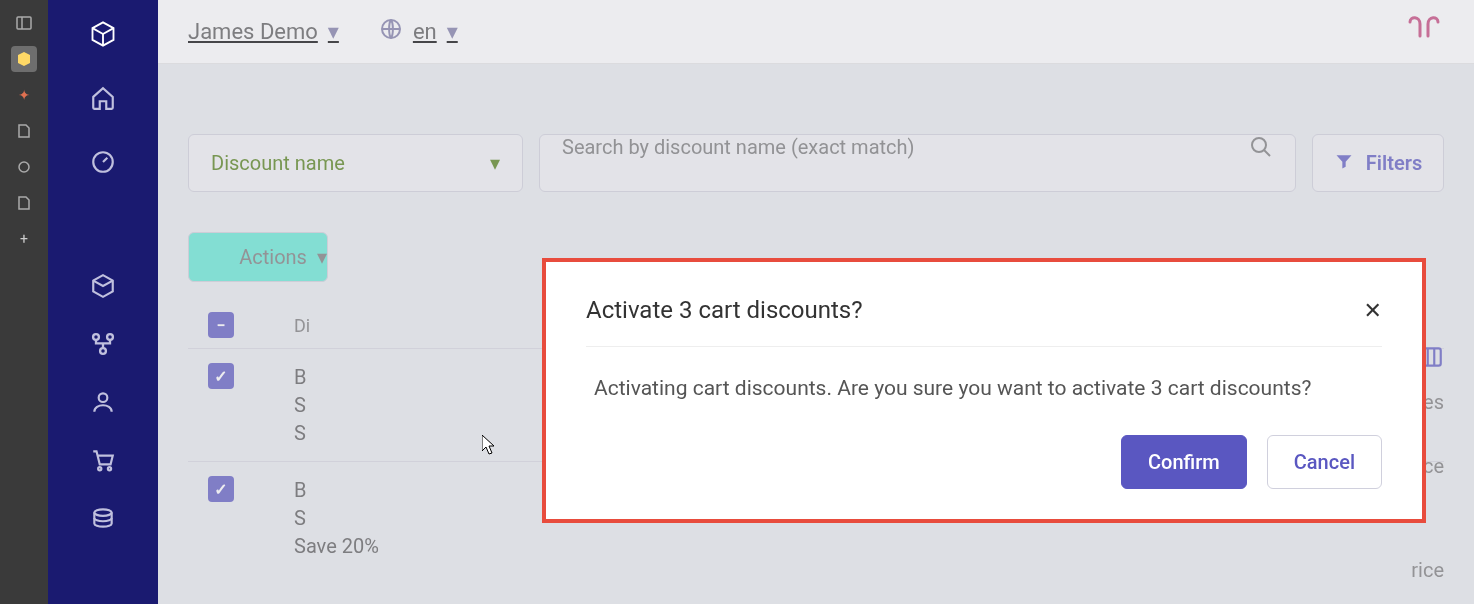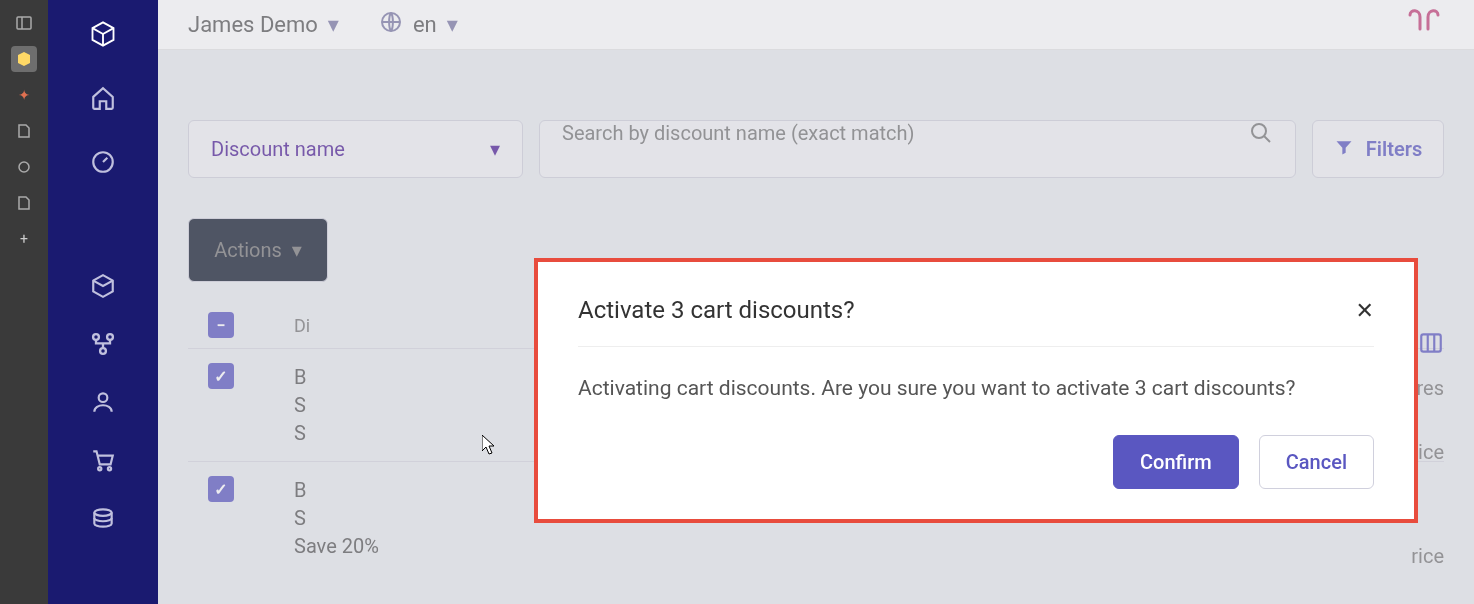--- a/index.html
+++ b/index.html
@@ -70,20 +70,21 @@
       display: flex;
       align-items: center;
       padding: 0 30px;
       justify-content: space-between;
       border-bottom: 1px solid #e5e5e5;
     }
     .topbar-left {
       display: flex;
       align-items: center;
       gap: 40px;
+      text-decoration: underline;
     }
     .team-select, .lang-select {
       display: flex;
       align-items: center;
       gap: 10px;
       font-size: 22px;
       color: #555;
       cursor: pointer;
     }
     .team-select .chev, .lang-select .chev { color: #7b79a5; }
@@ -104,21 +105,21 @@
     .dropdown {
       width: 335px;
       height: 58px;
       border: 1px solid #cfcfdb;
       border-radius: 6px;
       display: flex;
       align-items: center;
       justify-content: space-between;
       padding: 0 22px;
       font-size: 20px;
-      color: #4c1d95;
+      color: #4d7c0f;
       background: #f1f2f4;
       cursor: pointer;
     }
     .search-box {
       flex: 1;
       height: 58px;
       border: 1px solid #cfcfdb;
       border-radius: 6px;
       display: flex;
       align-items: flex-start;
@@ -148,30 +149,30 @@
       font-weight: 600;
       background: #f1f2f4;
       cursor: pointer;
     }
 
     .table-area {
       position: relative;
     }
     .actions-btn {
       width: 140px;
-      height: 64px;
+      height: 50px;
       border: 1px solid #cfcfdb;
       border-radius: 6px;
       display: flex;
       align-items: center;
-      justify-content: center;
+      justify-content: flex-end;
       gap: 10px;
       font-size: 20px;
       color: #777;
-      background: #0f172a;
+      background: #5eead4;
       cursor: pointer;
     }
     .table {
       margin-top: 20px;
     }
     .table-header {
       display: flex;
       align-items: center;
       padding: 10px 20px;
       gap: 60px;
@@ -227,21 +228,21 @@
 
     
     .overlay {
       position: absolute;
       inset: 0;
       background: rgba(200,200,210,0.35);
       pointer-events: none;
     }
     .modal {
       position: absolute;
-      left: 376px;
+      left: 384px;
       top: 258px;
       width: 884px;
       background: #fff;
       border: 4px solid #e84c3d;
       padding: 34px 40px 30px 40px;
       z-index: 10;
     }
     .modal-header {
       display: flex;
       justify-content: space-between;
@@ -249,20 +250,21 @@
       padding-bottom: 22px;
       border-bottom: 1px solid #eee;
     }
     .modal-title { font-size: 24px; color: #333; }
     .modal-close { cursor: pointer; color: #333; font-size: 22px; }
     .modal-body {
       padding: 26px 0 30px 0;
       font-size: 21px;
       color: #555;
       line-height: 1.5;
+      margin-left: 8px;
     }
     .modal-footer {
       display: flex;
       justify-content: flex-end;
       gap: 20px;
     }
     .btn {
       padding: 14px 26px;
       border-radius: 6px;
       font-size: 20px;

